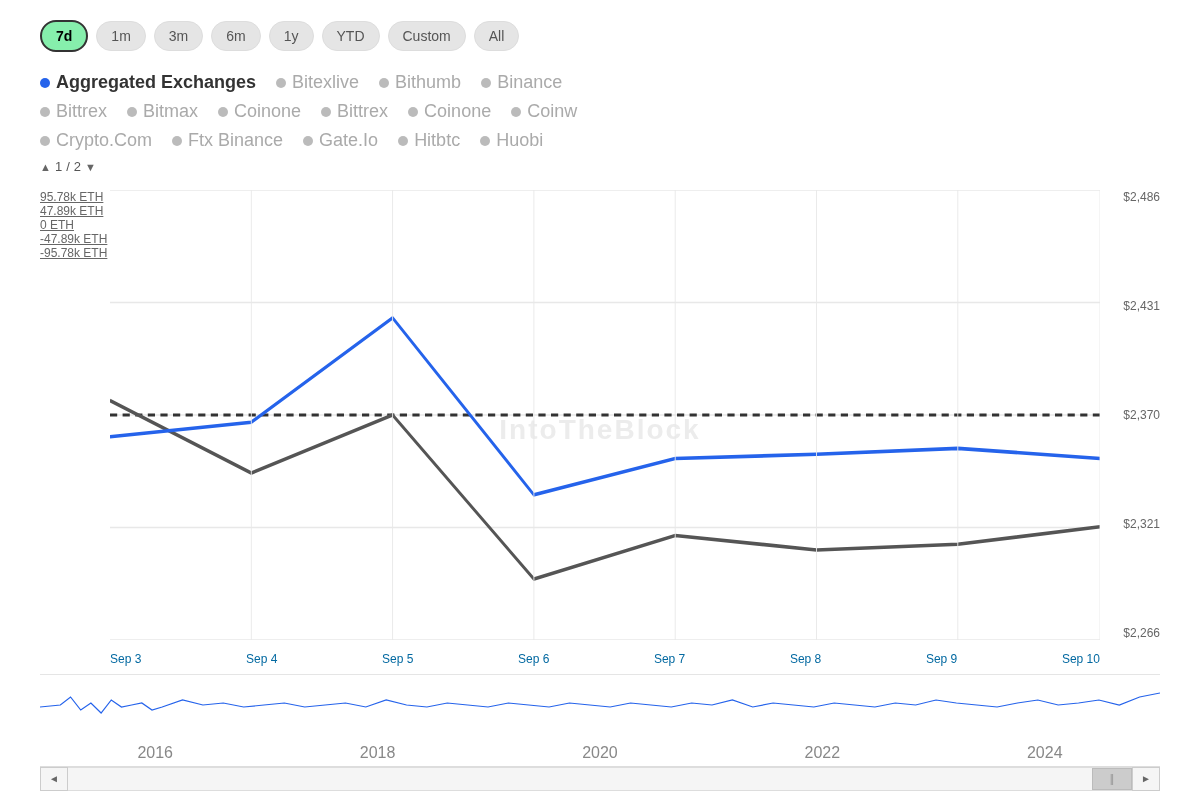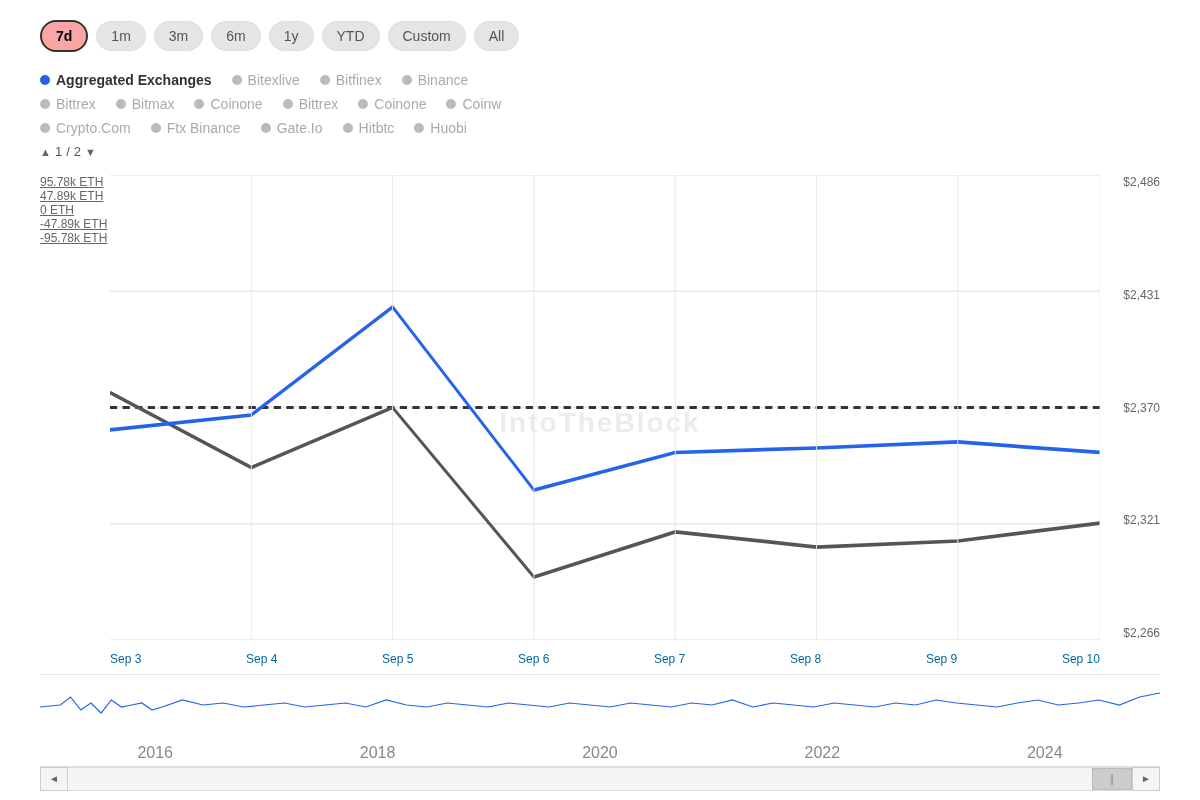--- a/index.html
+++ b/index.html
@@ -29,32 +29,32 @@
       padding: 6px 14px;
       border: 1px solid #ddd;
       border-radius: 20px;
       background: #e5e5e5;
       color: #555;
       font-size: 14px;
       cursor: pointer;
       font-weight: 500;
     }
     .time-btn.active {
-      background: #fca5a5;
+      background: #86efac;
       border: 2px solid #333;
       font-weight: 700;
       color: #000;
     }
     
     .legend {
       display: flex;
       flex-wrap: wrap;
       gap: 6px 20px;
       margin-bottom: 8px;
-      font-size: 14px;
+      font-size: 18px;
     }
     .legend-item {
       display: flex;
       align-items: center;
       gap: 6px;
       color: #aaa;
     }
     .legend-item.active {
       color: #333;
       font-weight: 600;
@@ -226,21 +226,21 @@
     <div class="legend-item active">
       <div class="legend-dot blue"></div>
       <span>Aggregated Exchanges</span>
     </div>
     <div class="legend-item">
       <div class="legend-dot gray"></div>
       <span>Bitexlive</span>
     </div>
     <div class="legend-item">
       <div class="legend-dot gray"></div>
-      <span>Bitfinex</span>
+      <span>Bithumb</span>
     </div>
     <div class="legend-item">
       <div class="legend-dot gray"></div>
       <span>Binance</span>
     </div>
   </div>
 
   <div class="legend">
     <div class="legend-item">
       <div class="legend-dot gray"></div>

